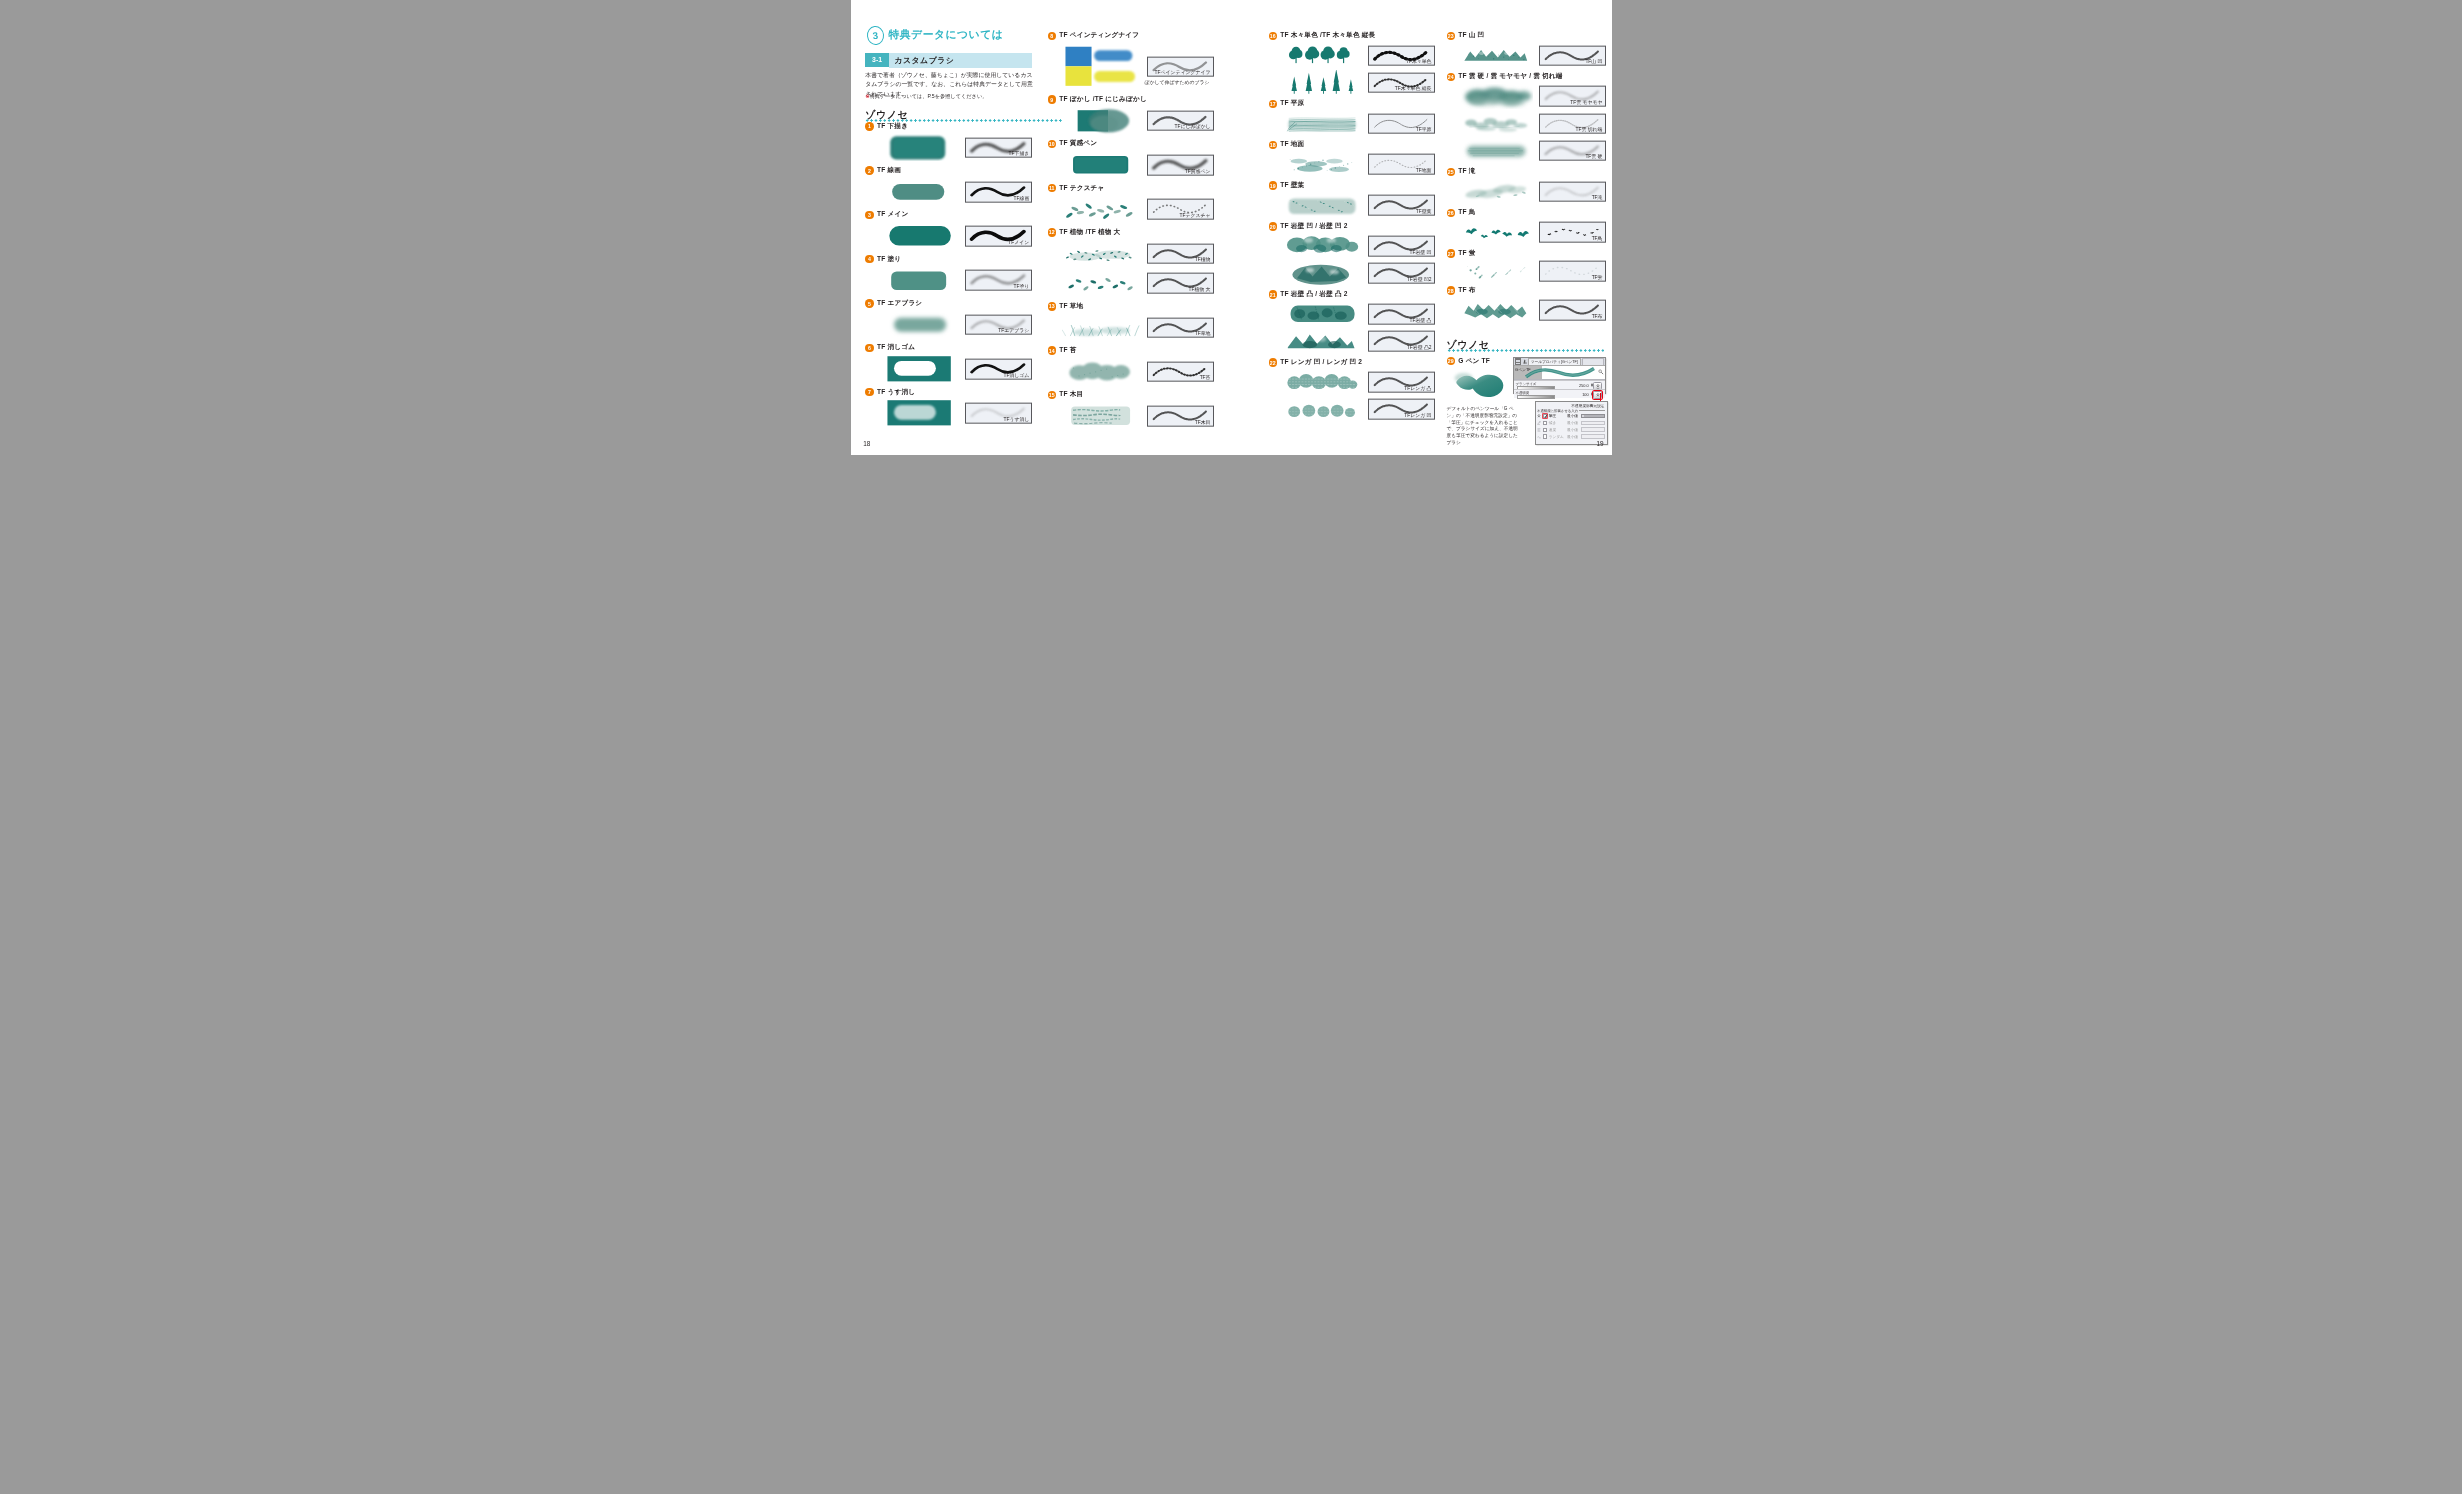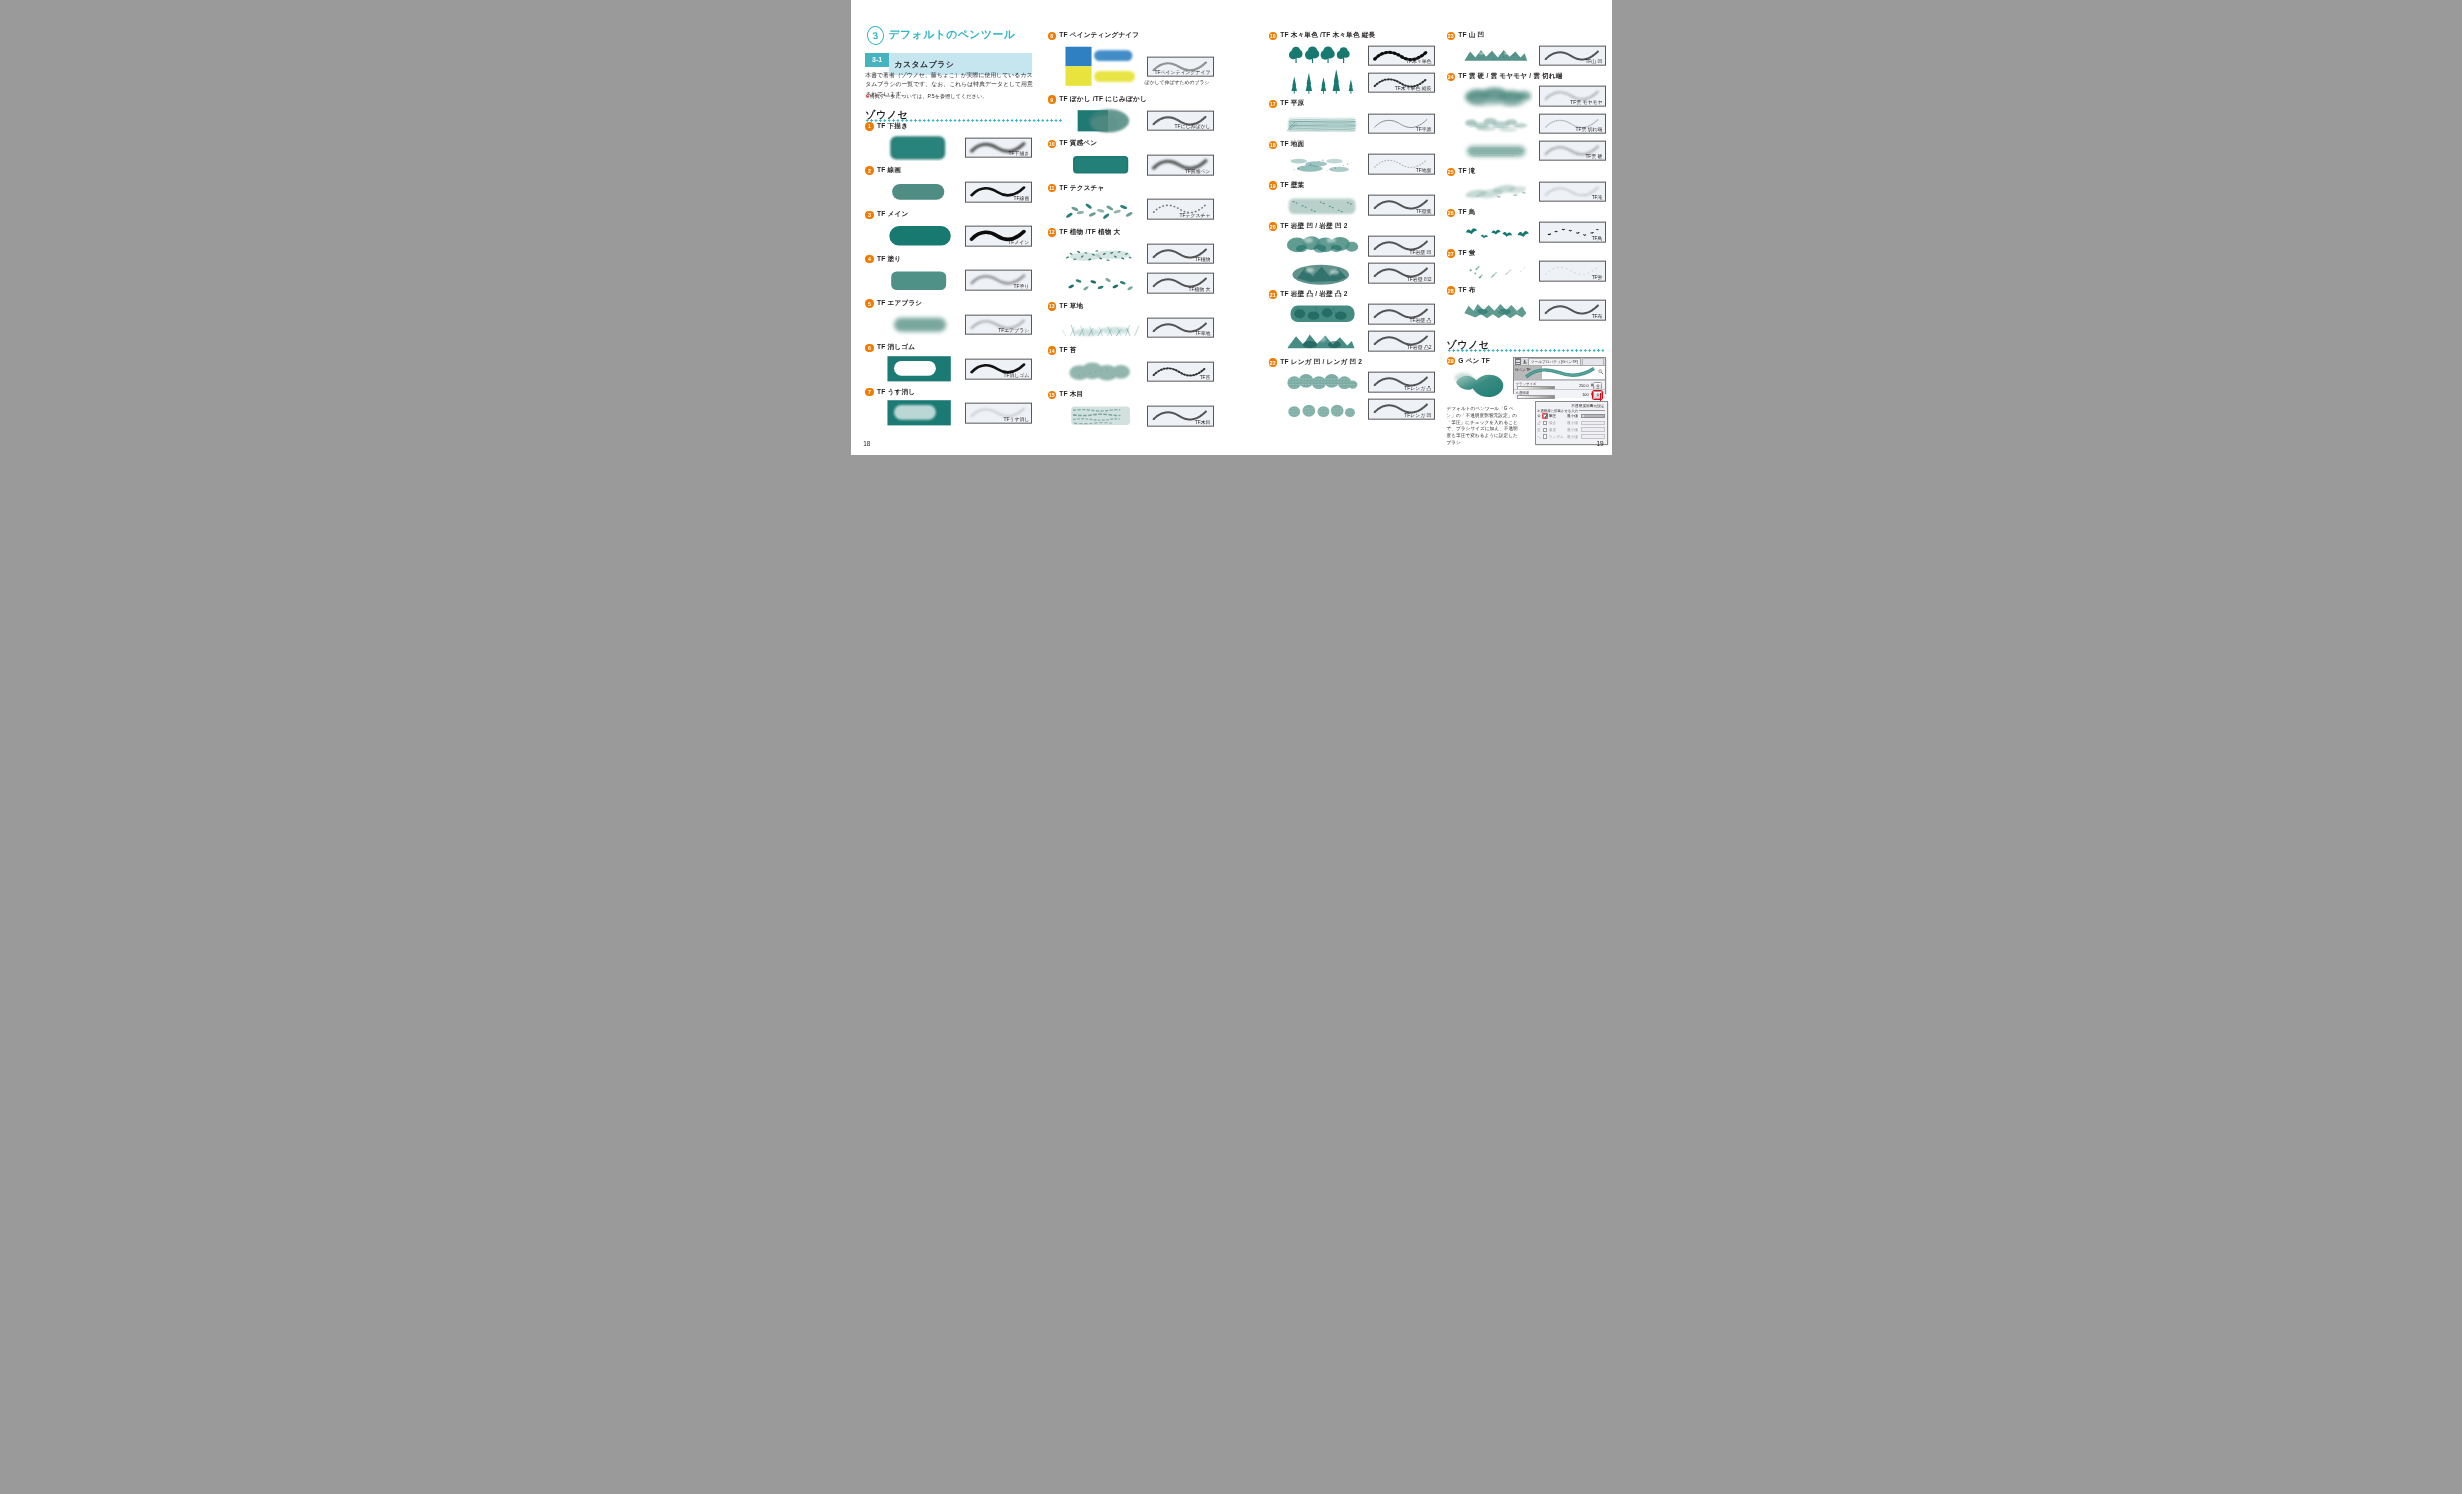--- a/index.html
+++ b/index.html
@@ -4,21 +4,21 @@
 <style>
   html,body{margin:0;padding:0;background:#9a9a9a;}
   #page{position:relative;width:761px;height:455px;background:#ffffff;margin:0 auto;
         font-family:"Liberation Sans","DejaVu Sans",sans-serif;color:#221e1f;overflow:hidden;}
   
   #chapterBadge{position:absolute;left:16.3px;top:25.6px;width:14.8px;height:16.7px;border:1.5px solid #2fb5c4;
         border-radius:50%;color:#2fb5c4;font-size:9.8px;font-weight:bold;display:flex;align-items:center;justify-content:center;transform:rotate(-6deg);}
   #chapterTitle{position:absolute;left:38px;top:27.6px;font-size:10.8px;font-weight:bold;color:#2fb5c4;letter-spacing:0.5px;}
   #secNum{position:absolute;left:14.8px;top:53px;width:23.6px;height:13.8px;background:#45b4bf;color:#fff;
         font-size:6.9px;font-weight:bold;display:flex;align-items:center;justify-content:center;}
-  #secBar{position:absolute;left:38px;top:53px;width:143px;height:22px;background:#c5e5ef;display:flex;align-items:center;}
+  #secBar{position:absolute;left:38px;top:53px;width:143px;height:15px;background:#c5e5ef;display:flex;align-items:center;}
   #secTitle{font-size:7.9px;font-weight:bold;padding-left:5.9px;letter-spacing:0.5px;}
   #intro{position:absolute;left:14.8px;top:71px;width:168px;font-size:5.9px;line-height:1.6;}
   #note{position:absolute;left:14.8px;top:93px;font-size:5.2px;}
   #note .red{color:#e60012;}
   .author-h{position:absolute;font-size:10px;font-weight:bold;letter-spacing:0.5px;}
   .dots{position:absolute;height:3px;background-image:radial-gradient(circle,#35b5c2 1px,rgba(0,0,0,0) 1.1px);
         background-size:4.4px 3px;background-repeat:repeat-x;}
   #author1{left:14.8px;top:108px;}
   #dots1{left:14.8px;top:119px;width:198px;}
   
@@ -132,21 +132,21 @@
       <stop offset="0" stop-color="#a5c9c1"></stop>
         <stop offset="0.45" stop-color="#3a8c82"></stop>
         <stop offset="1" stop-color="#1f7d74"></stop>
     </linearGradient>
     <path id="birdP" d="M0 6 C3 0 6 2 8 5 C11 0 15 1 17 6 C13 6 11 7 8 10 C6 7 3 7 0 6 Z"></path>
   </defs>
 </svg>
 
 <div id="page">
   <div id="chapterBadge">3</div>
-  <h1 id="chapterTitle" style="margin:0">デフォルトのペンツール</h1>
+  <h1 id="chapterTitle" style="margin:0">特典データについては</h1>
   <div id="secNum">3-1</div>
   <div id="secBar">
     <span id="secTitle">カスタムブラシ</span>
   </div>
   <p id="intro" style="margin:0">本書で著者（ゾウノセ、藤ちょこ）が実際に使用しているカスタムブラシの一覧です。なお、これらは特典データとして用意されています。</p>
   <p id="note" style="margin:0"><span class="red">※</span><span>特典データについては、P.5を参照してください。</span></p>
   <h2 id="author1" class="author-h" style="margin:0">ゾウノセ</h2>
   <div id="dots1" class="dots"></div>
 
   <div id="col1" class="col">

